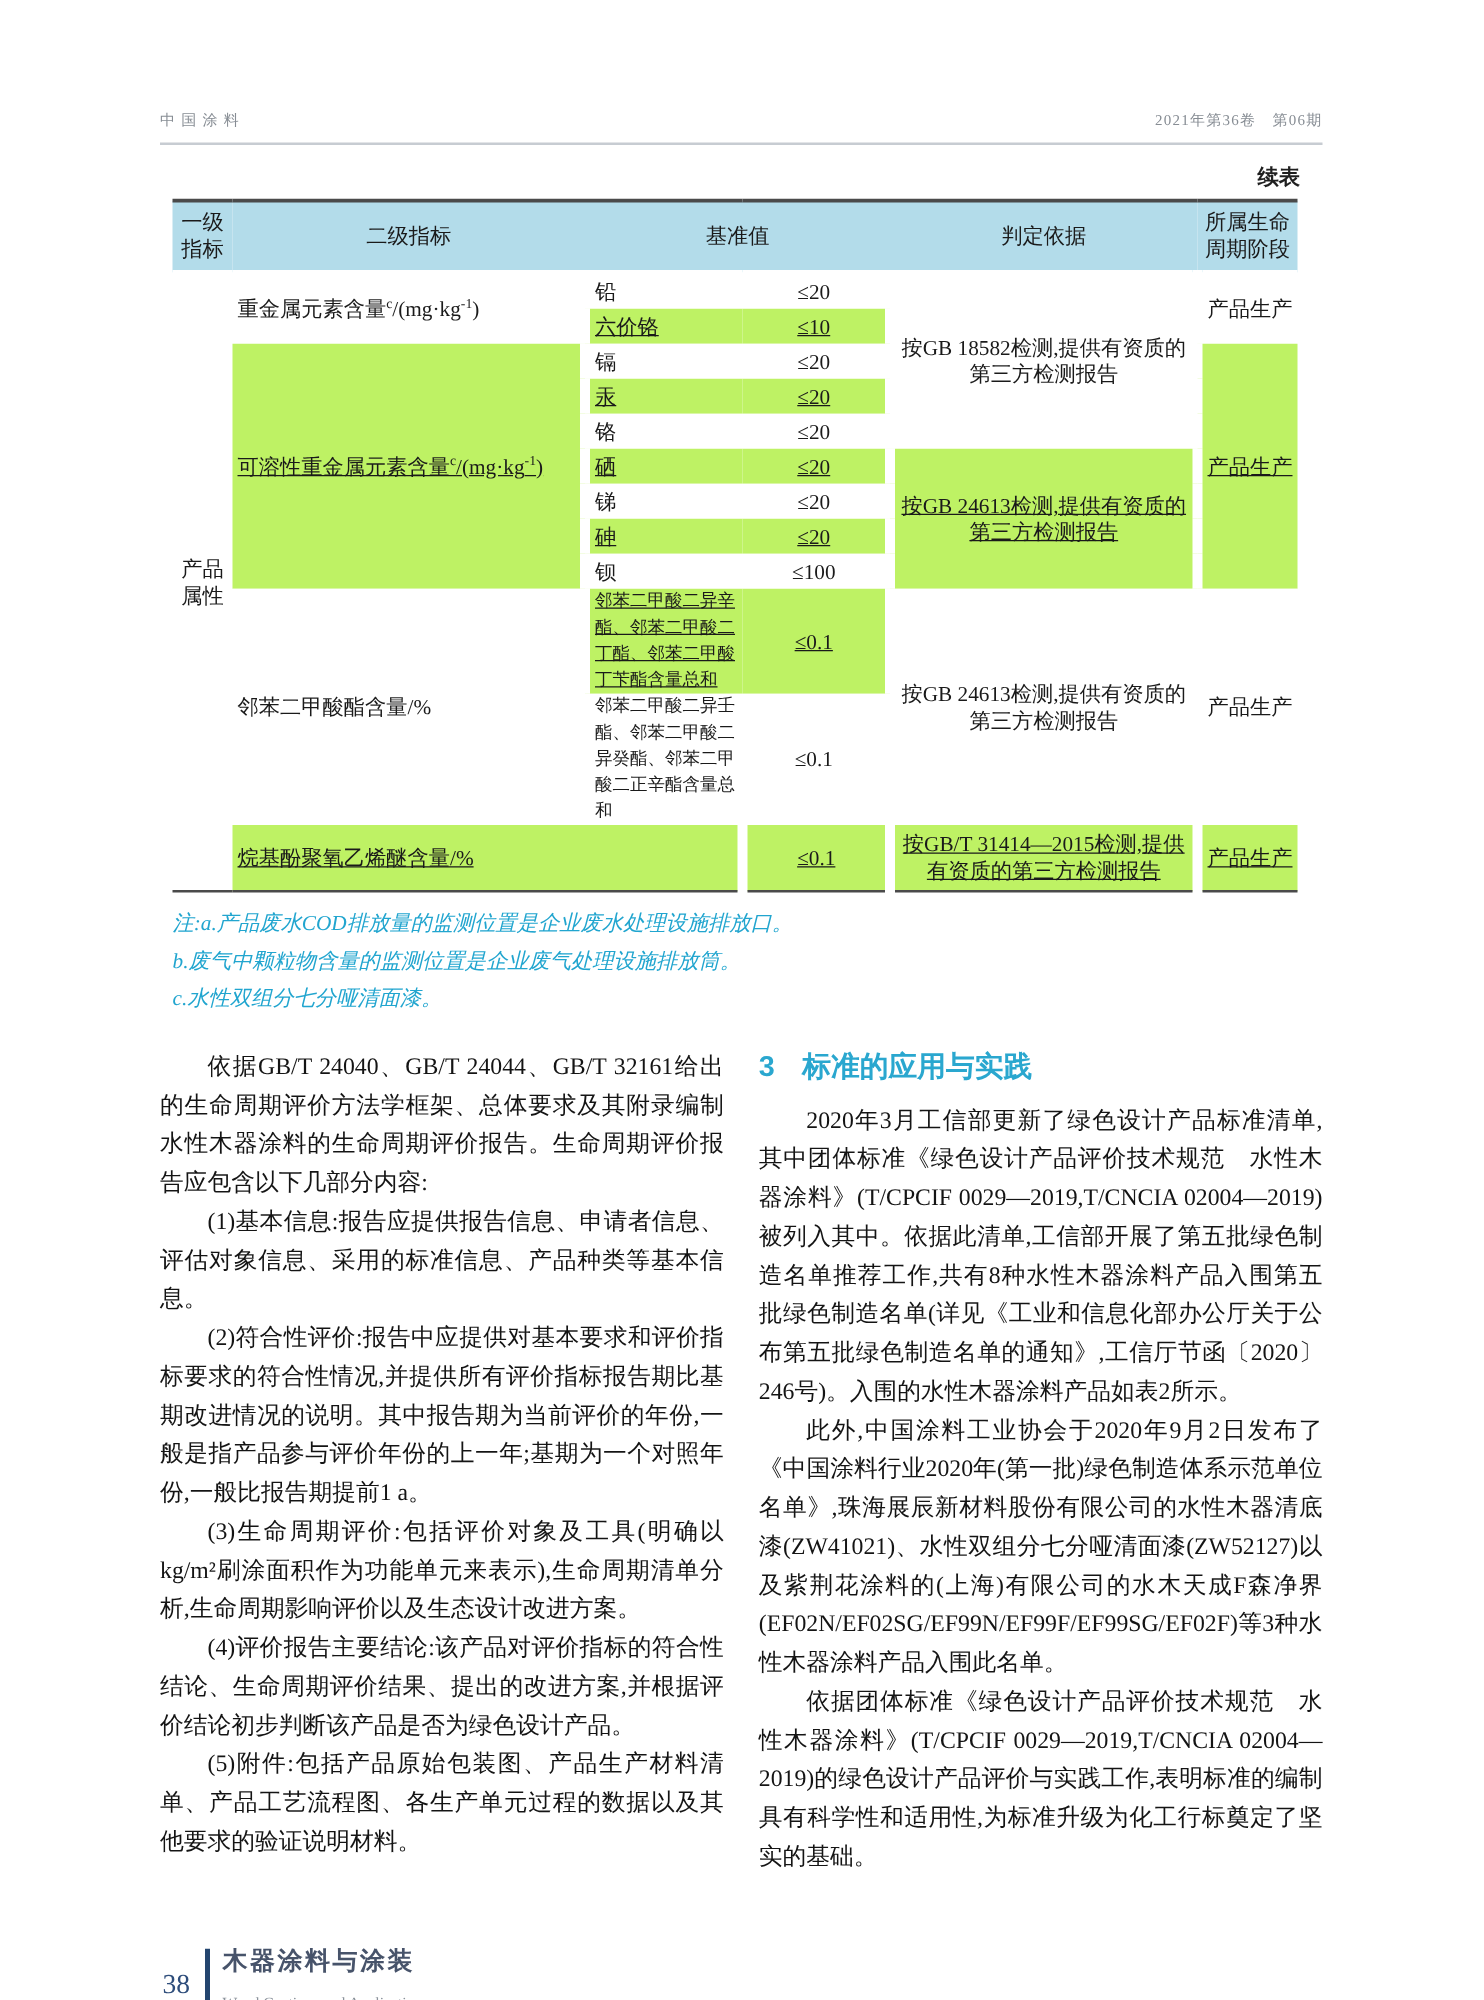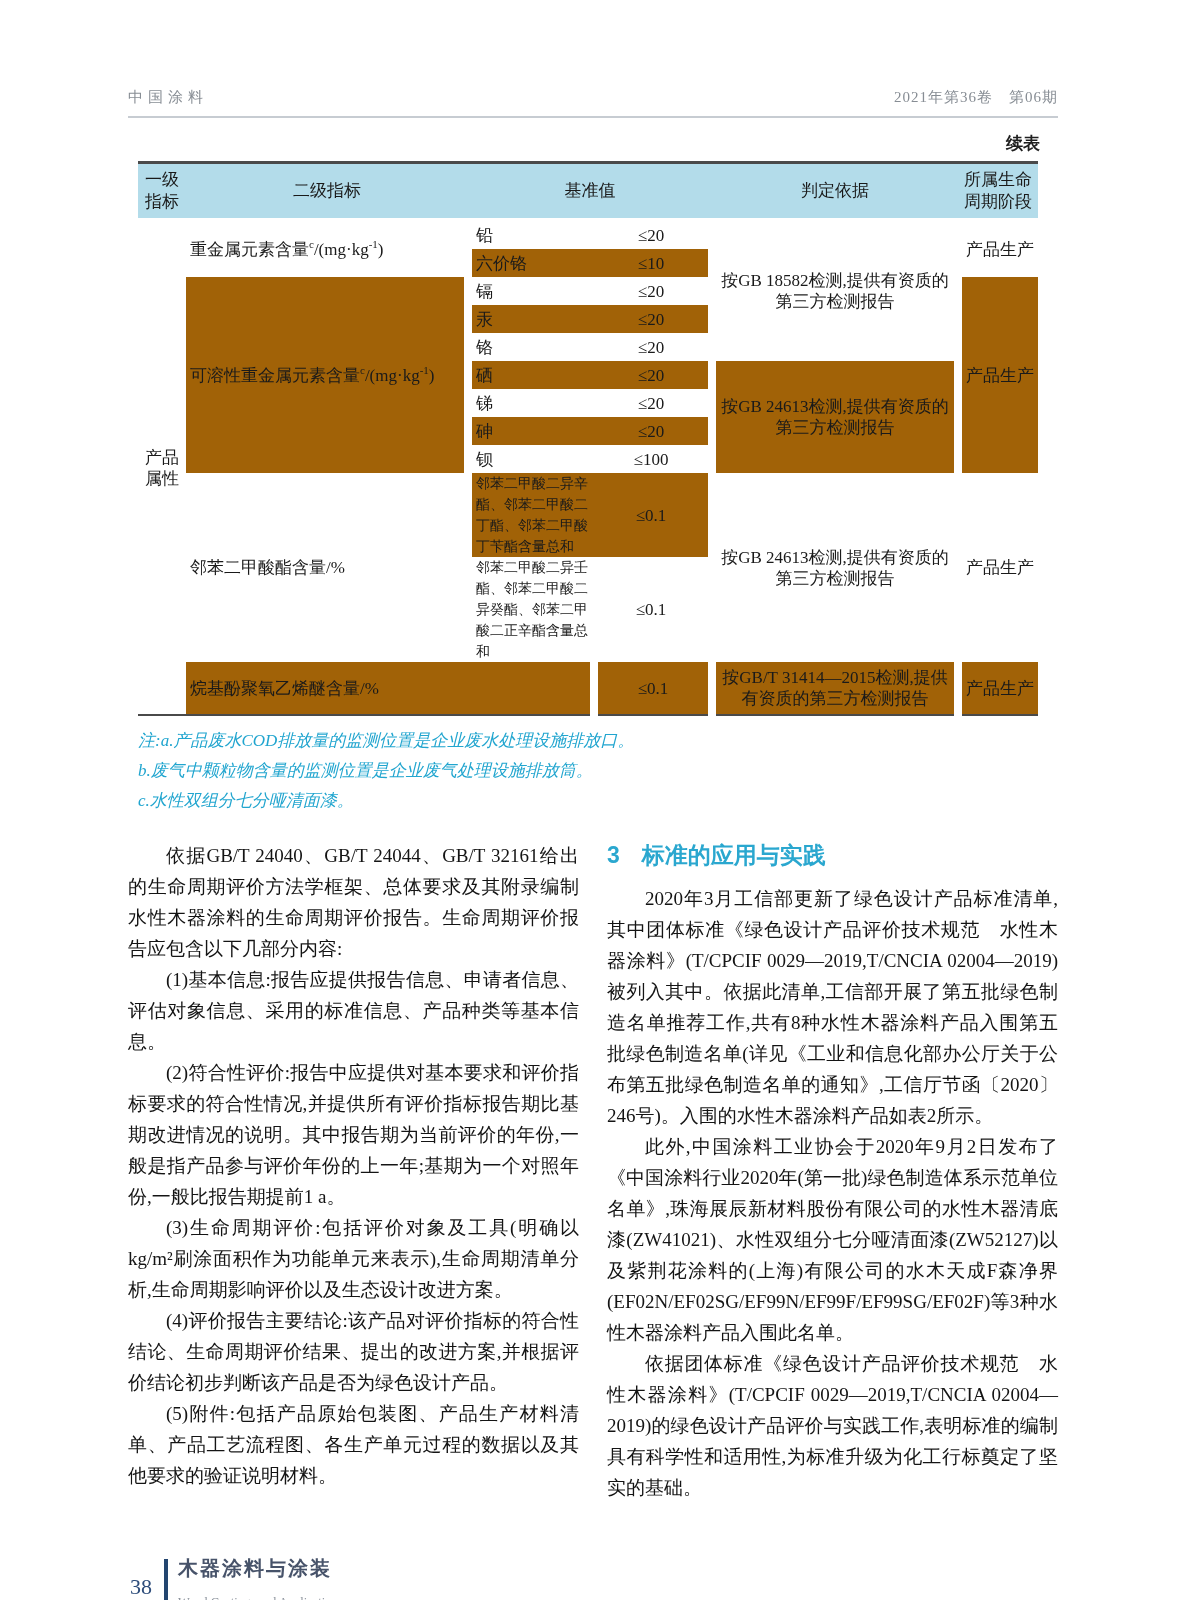--- a/index.html
+++ b/index.html
@@ -7,21 +7,21 @@
     width:1187px; height:1600px; background:#ffffff; position:relative;
     font-family:"Liberation Serif","DejaVu Serif",serif; color:#1a1a1a;
     box-sizing:border-box; padding:88px 0 0 128px; overflow:hidden;
   }
   .content { width:930px; }
 
   
   .pageheader {
     display:flex; justify-content:space-between; align-items:flex-end;
     border-bottom:2px solid #c7ccd2; padding-bottom:9px;
-    font-size:15px; color:#878d94;
+    font-size:12px; color:#878d94;
   }
   .journal-name { letter-spacing:5px; }
   .issue-info { letter-spacing:1px; }
 
   
   .continued {
     margin-top:14px; width:912px; text-align:right;
     font-weight:bold; font-size:17px; color:#1f1f1f;
     font-family:"Liberation Sans","DejaVu Sans",sans-serif;
   }
@@ -32,21 +32,21 @@
     border-collapse:collapse; table-layout:fixed;
     border-top:3px solid #4a4a4a; border-bottom:2px solid #4a4a4a;
     font-size:17px;
   }
   .spec th {
     background:#b3dcea; font-weight:normal; height:50px;
     text-align:center; padding:2px 4px; line-height:22px;
     border-bottom:3px solid #ffffff;
   }
   .spec td { padding:0 4px; line-height:21px; vertical-align:middle; }
-  .b { background:#a16207; }
+  .b { background:#bef264;text-decoration:underline; }
   .w { background:#ffffff; }
   .c1 { text-align:center; padding:0 2px; }
   .c2 { text-align:left; padding-left:12px; border-right:8px solid #ffffff; }
   .c3 { text-align:left; padding-left:9px; }
   .c4 { text-align:center; border-right:8px solid #ffffff; }
   .c5 { text-align:center; border-right:8px solid #ffffff; line-height:24px; padding:4px 8px; }
   .c6 { text-align:center; }
   .hr28 { height:28px; }
   .h52 { height:52px; }
   .long { font-size:14px; line-height:20px; padding:5px 3px 5px 9px; }

